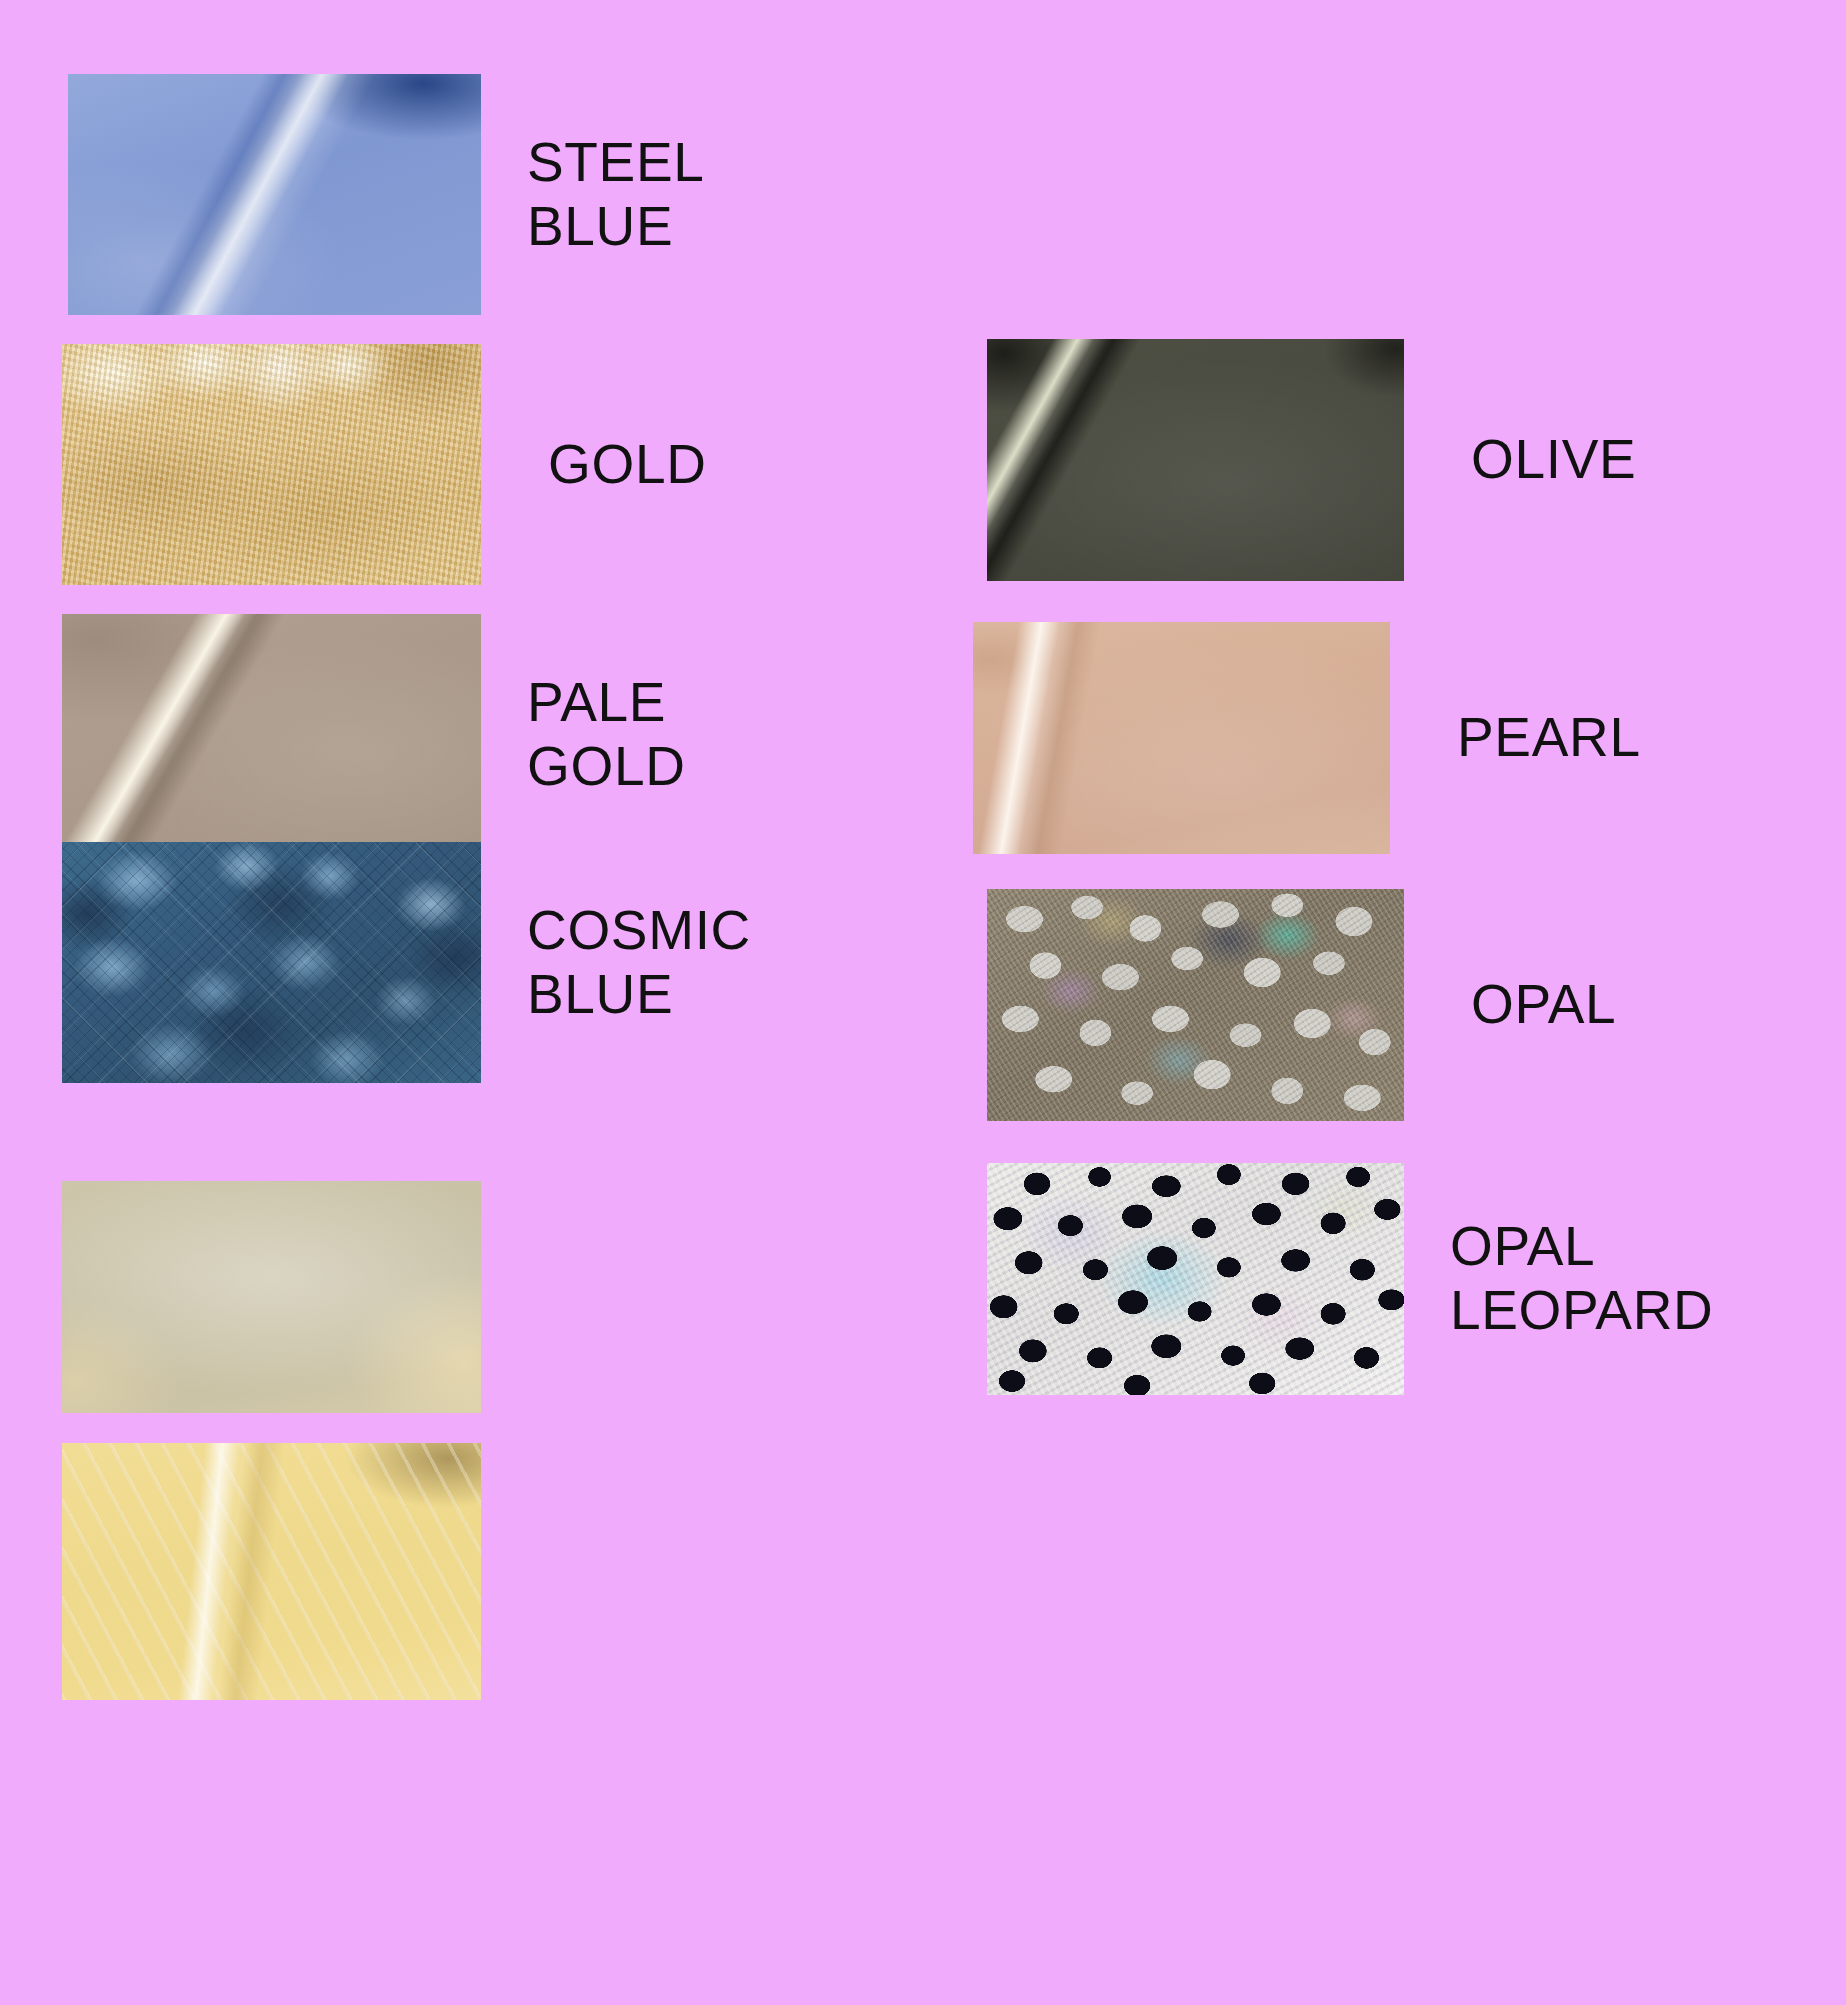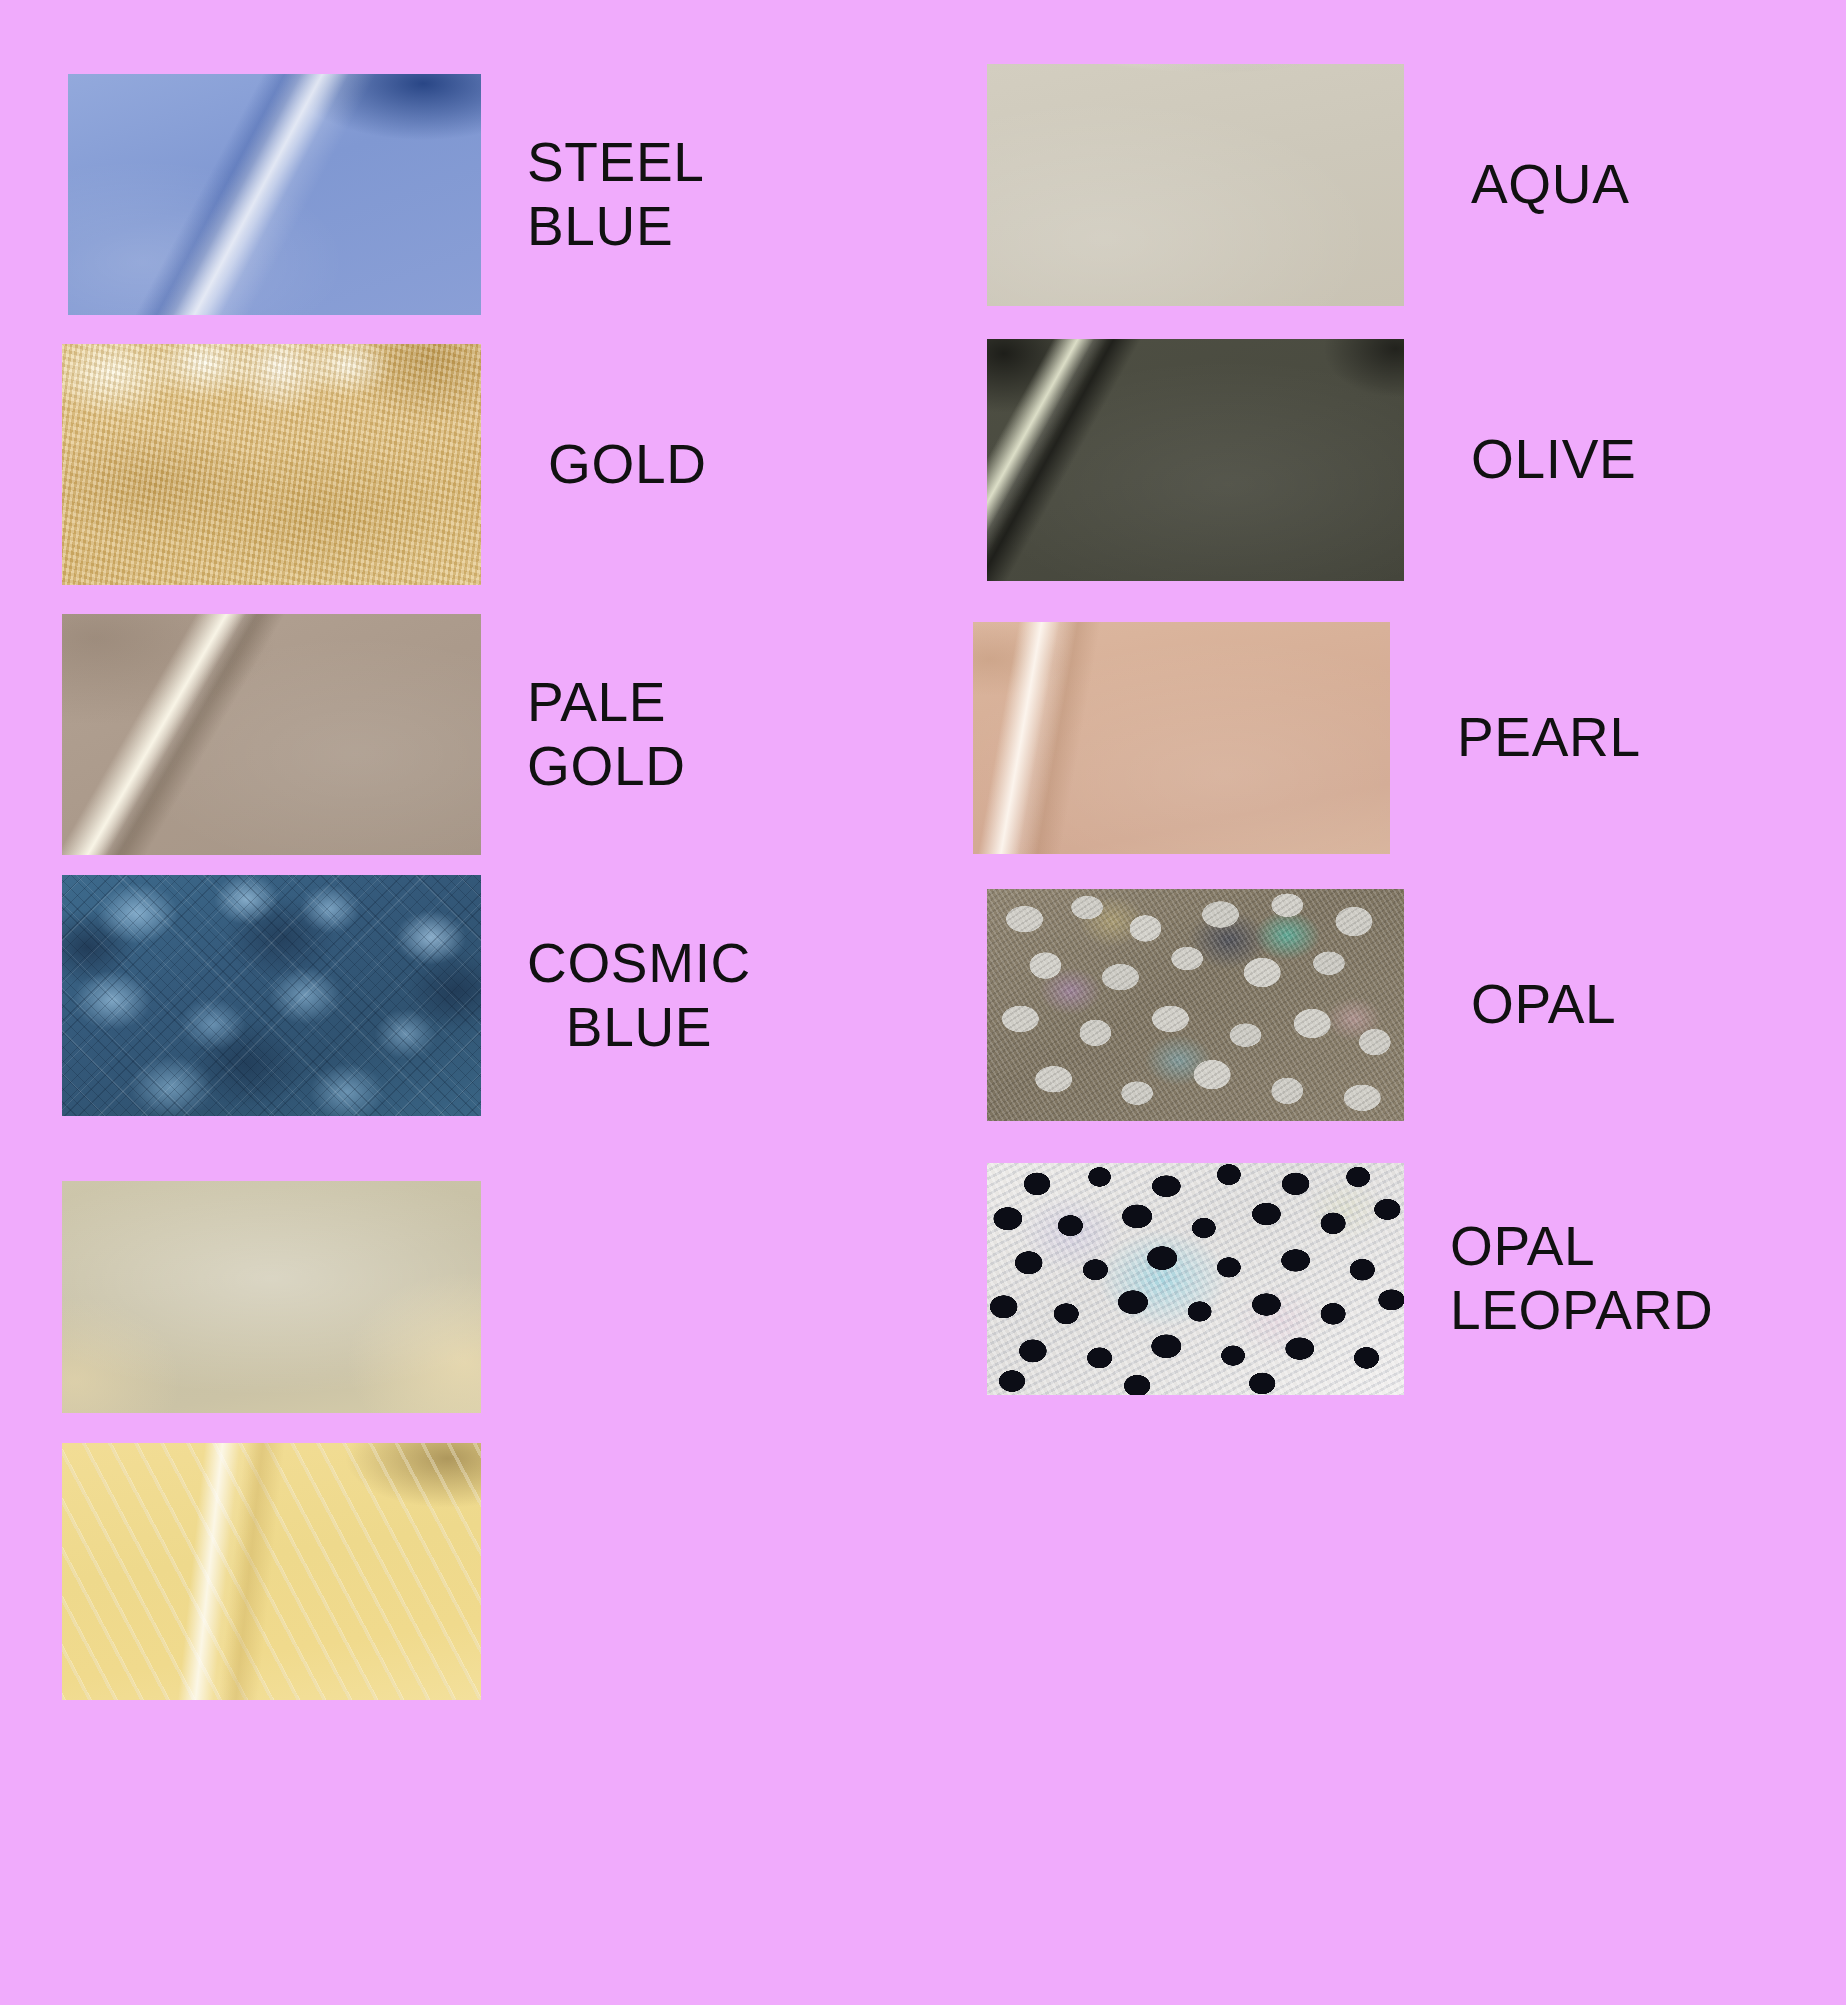--- a/index.html
+++ b/index.html
@@ -285,45 +285,39 @@
         </div>
         <div class="swatch-label single">GOLD</div>
       </div>
       <div class="swatch-row" style="top: 614px; left: 62px;">
         <div class="swatch-chip" style="width: 419px; flex: 0 0 419px; height: 241px; background: rgb(171, 154, 139);">
           <div class="tex tex-pale-gold"></div>
         </div>
         <div class="swatch-label">PALE
 GOLD</div>
       </div>
-      <div class="swatch-row" style="top: 875px; left: 62px; text-align: center;">
+      <div class="swatch-row" style="top: 842px; left: 62px;">
         <div class="swatch-chip" style="width: 419px; flex: 0 0 419px; height: 241px; background: rgb(52, 89, 122);">
           <div class="tex tex-cosmic-blue"></div>
         </div>
         <div class="swatch-label">COSMIC
 BLUE</div>
       </div>
       <div class="swatch-row" style="top: 1181px; left: 62px;">
         <div class="swatch-chip" style="width: 419px; flex: 0 0 419px; height: 232px; background: rgb(199, 192, 165);">
           <div class="tex tex-moon-stone"></div>
         </div>
       </div>
       <div class="swatch-row" style="top: 1443px; left: 62px;">
         <div class="swatch-chip" style="width: 419px; flex: 0 0 419px; height: 257px; background: rgb(238, 217, 140);">
           <div class="tex tex-butter-popcorn"></div>
         </div>
       </div>
     </div>
   <div class="column right" id="col-right">
-      <div class="swatch-row" style="top: 64px; left: 63px;">
-        <div class="swatch-chip" style="width: 417px; flex: 0 0 417px; height: 242px; background: rgb(205, 200, 186);">
-          <div class="tex tex-aqua"></div>
-        </div>
-        <div class="swatch-label single">AQUA</div>
-      </div>
       <div class="swatch-row" style="top: 339px; left: 63px;">
         <div class="swatch-chip" style="width: 417px; flex: 0 0 417px; height: 242px; background: rgb(74, 75, 64);">
           <div class="tex tex-olive"></div>
         </div>
         <div class="swatch-label single">OLIVE</div>
       </div>
       <div class="swatch-row" style="top: 622px; left: 49px;">
         <div class="swatch-chip" style="width: 417px; flex: 0 0 417px; height: 232px; background: rgb(214, 174, 150);">
           <div class="tex tex-pearl"></div>
         </div>

